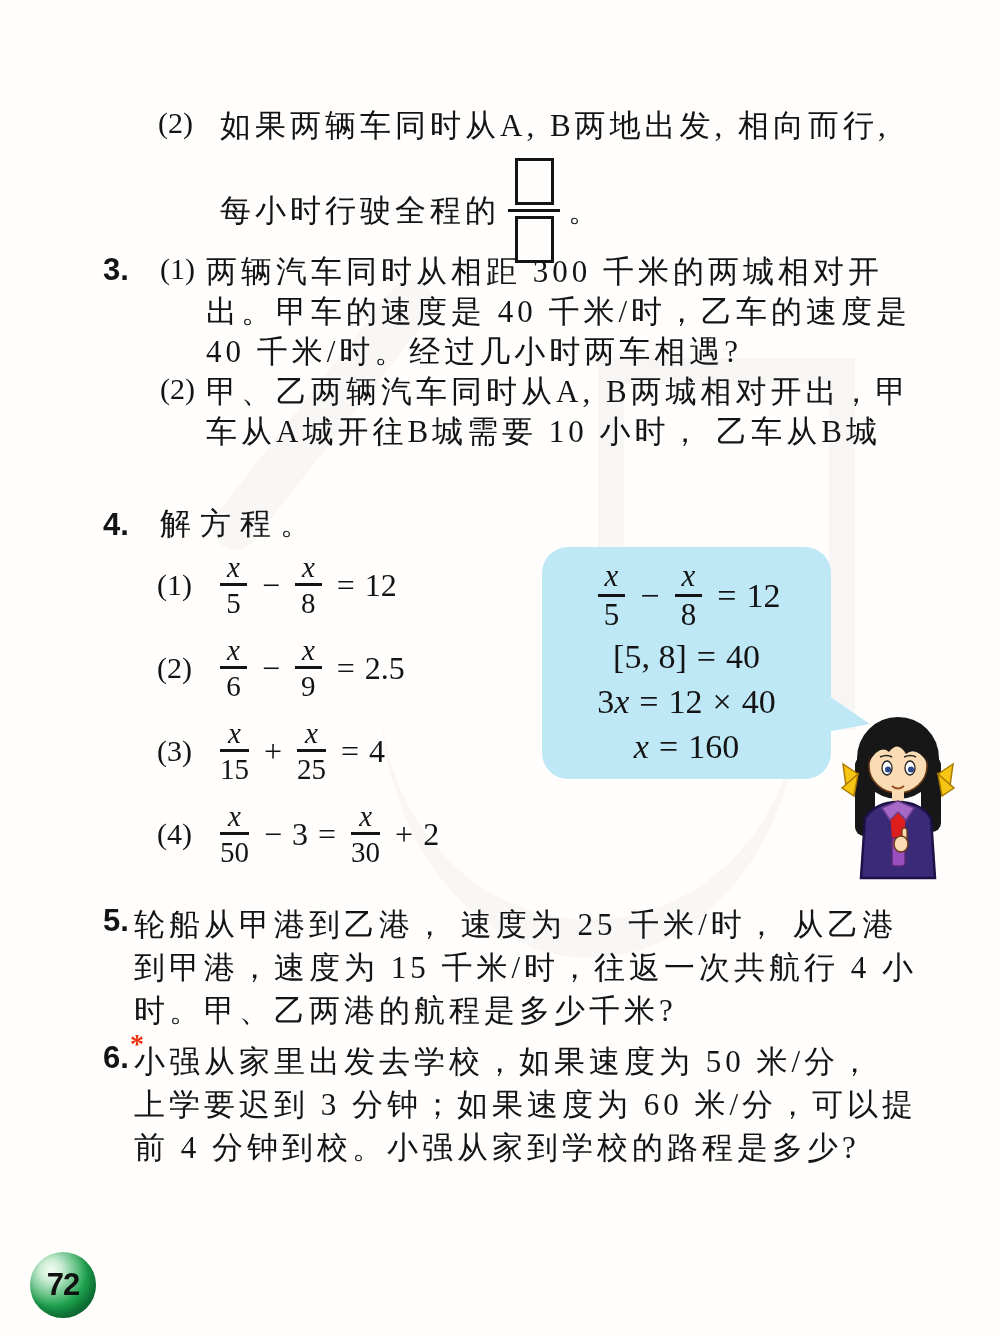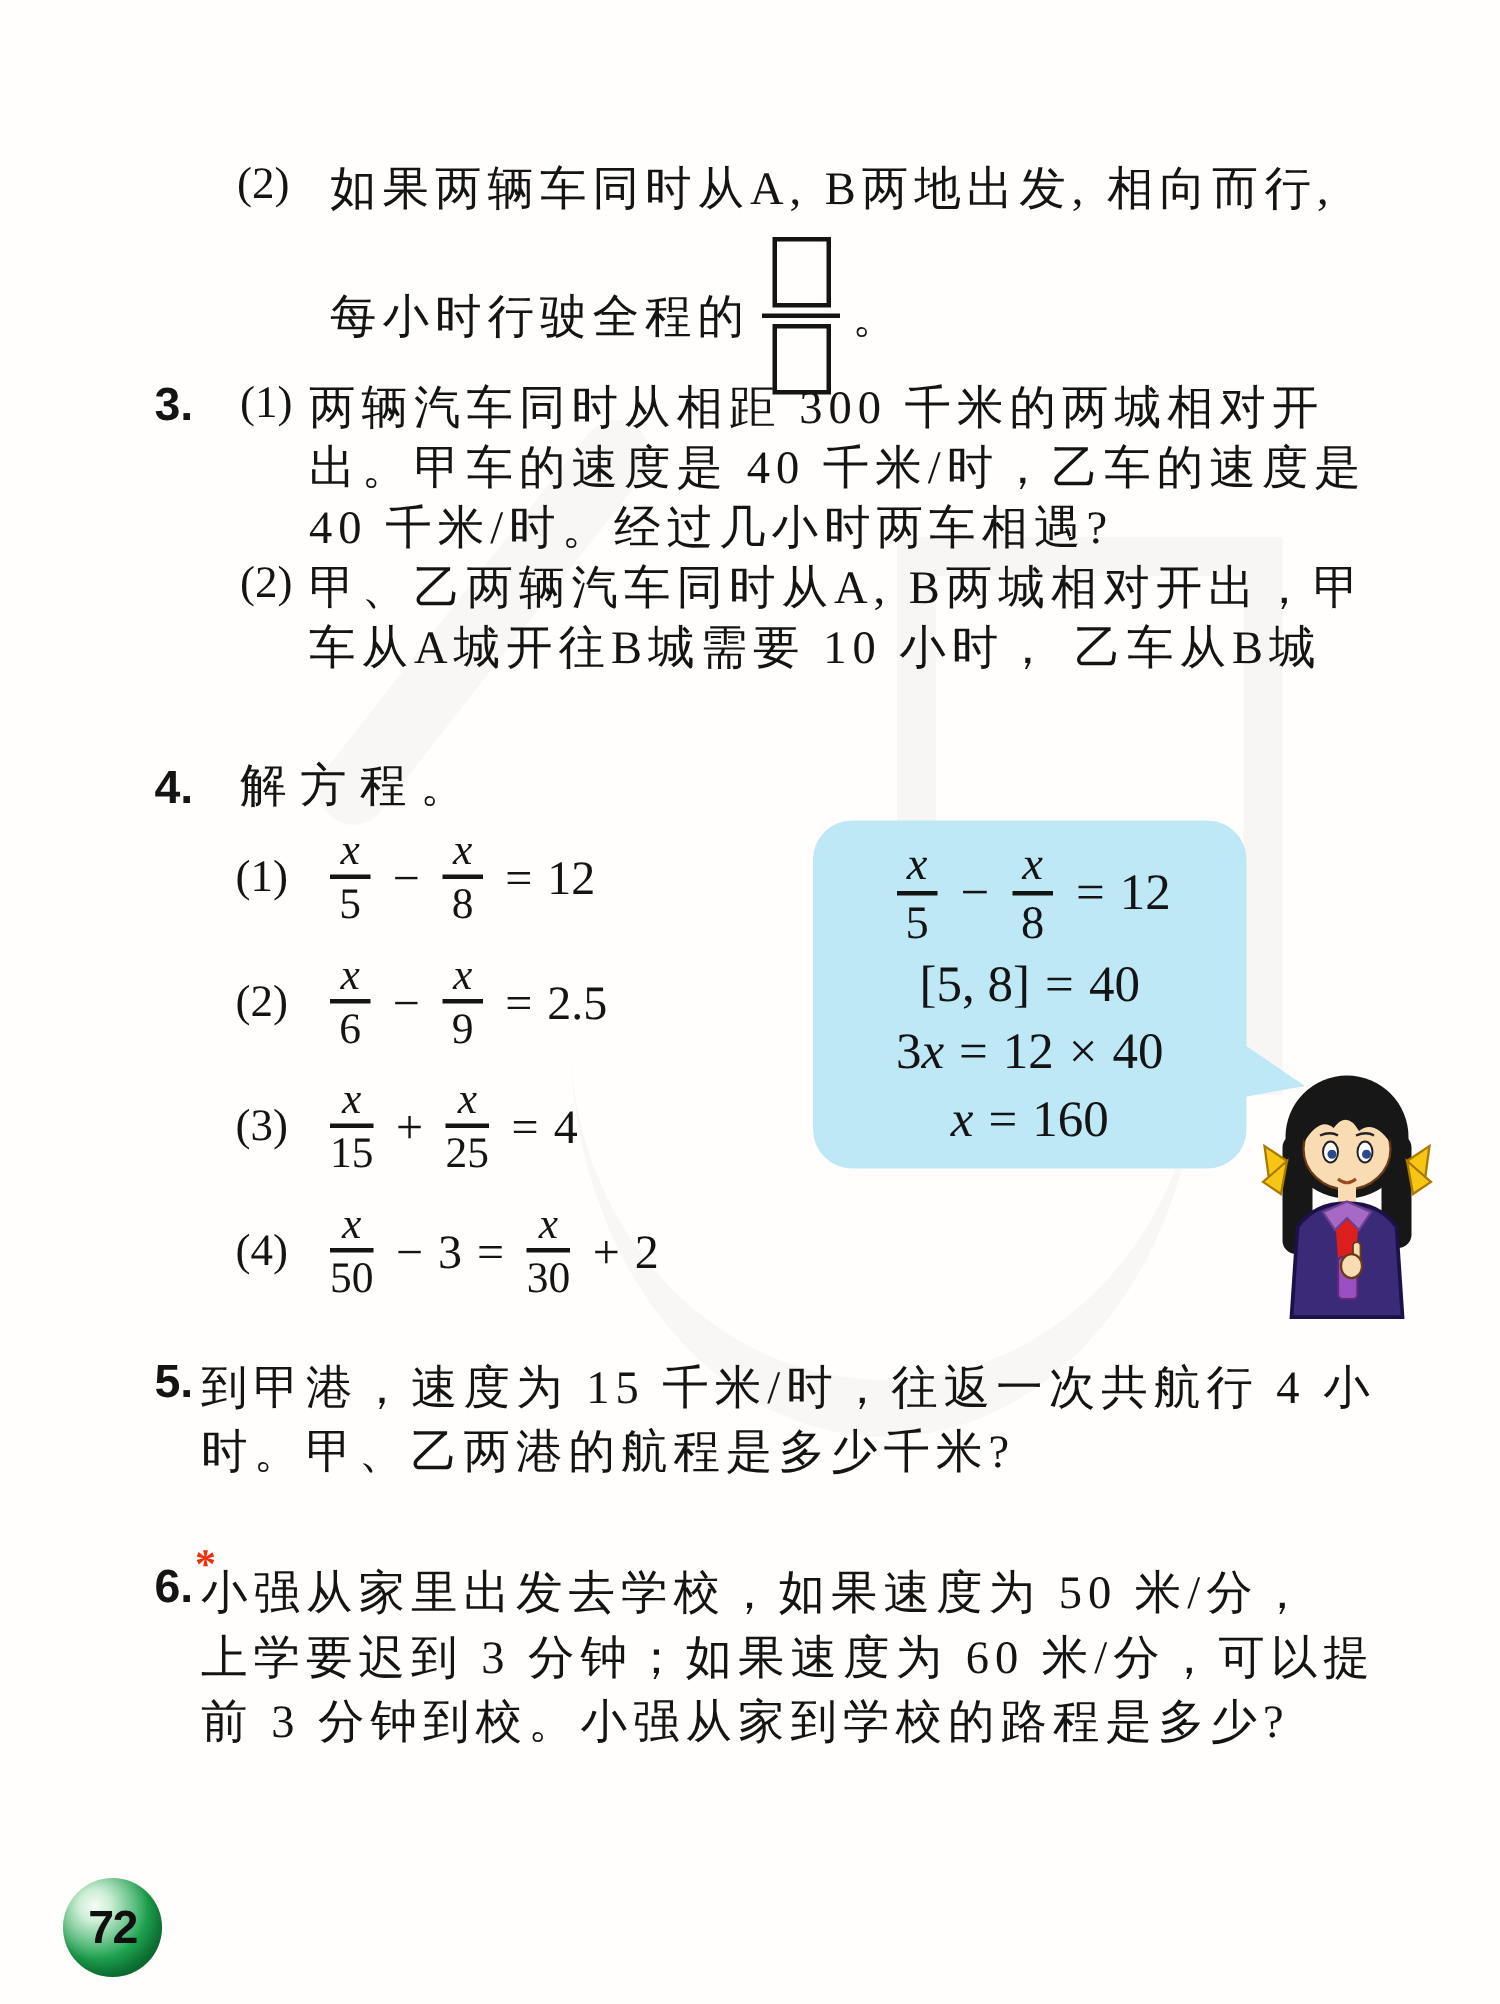--- a/index.html
+++ b/index.html
@@ -49,21 +49,21 @@
   .bubble{position:absolute;left:542px;top:547px;width:289px;height:232px;border-radius:26px;
           background:var(--bubble,#bfe8f7);display:flex;flex-direction:column;
           justify-content:space-evenly;align-items:center;padding:6px 14px;box-sizing:border-box;}
   .bline{display:flex;align-items:center;justify-content:center;font-size:34px;}
   .bline .fnum,.bline .fden{font-size:31px;}
   .tail{position:absolute;left:826px;top:692px;}
 
   .girl{position:absolute;left:840px;top:716px;}
 
   
-  .badge{position:absolute;left:42px;top:1252px;width:66px;height:66px;border-radius:50%;
+  .badge{position:absolute;left:30px;top:1252px;width:66px;height:66px;border-radius:50%;
          background:radial-gradient(circle at 32% 28%, #f4fcf6 0%, #cdeed6 16%,
                     var(--badge-green,#1ea24f) 55%, var(--badge-green-dark,#0a6b31) 88%);
          box-shadow:inset -4px -6px 9px rgba(0,60,25,.35);
          display:flex;align-items:center;justify-content:center;}
   .badge span{font:700 31px "Liberation Sans",sans-serif;color:#101010;letter-spacing:-1px;}
 </style>
 </head>
 <body>
 
 <div id="page">
@@ -254,34 +254,35 @@
     <polygon points="50,95 66,95 64,124 52,124" fill="#dd1e1e"></polygon>
     <path d="M42,92 L58,85 L74,92 L66,104 L58,96 L50,104 Z" fill="#a66ac6" stroke="#6d3f8d" stroke-width="1.5"></path>
     <rect x="52" y="122" width="13" height="28" rx="3" fill="#9a4fc0" stroke="#5c2a77" stroke-width="1.5"></rect>
     <rect x="62" y="112" width="5" height="14" rx="2.5" fill="#fadcb4" stroke="#6b3a16" stroke-width="1.2"></rect>
     <ellipse cx="61" cy="128" rx="7" ry="8" fill="#fadcb4" stroke="#6b3a16" stroke-width="1.5"></ellipse>
   </svg>
 
   <section class="prob lh43" style="left:103px;top:903px;">
     <span class="pnum w31">5.</span>
     <div class="ptext">
+      <div class="tline">轮船从甲港到乙港， 速度为 25 千米/时， 从乙港</div>
       <div class="tline">到甲港，速度为 15 千米/时，往返一次共航行 4 小</div>
       <div class="tline">时。甲、乙两港的航程是多少千米?</div>
     </div>
   </section>
 
   <section class="prob lh43" style="left:103px;top:1040px;">
     <span class="pnum w31">
       <span>6.</span>
       <span class="star">*</span>
     </span>
     <div class="ptext">
       <div class="tline">小强从家里出发去学校，如果速度为 50 米/分，</div>
       <div class="tline">上学要迟到 3 分钟；如果速度为 60 米/分，可以提</div>
-      <div class="tline">前 3 分钟到校。小强从家到学校的路程是多少?</div>
+      <div class="tline">前 4 分钟到校。小强从家到学校的路程是多少?</div>
     </div>
   </section>
 
   <div class="badge">
     <span>72</span>
   </div>
 
 </div>
 
 </body></html>

